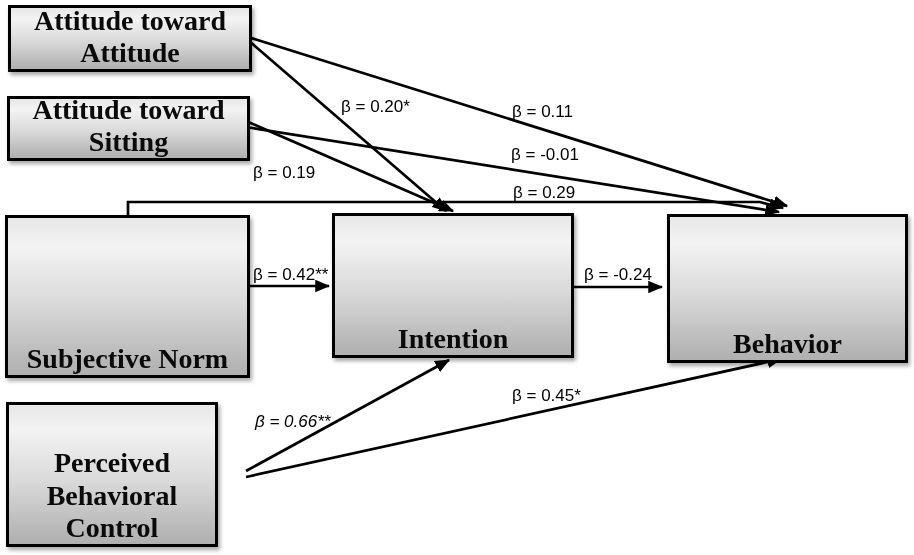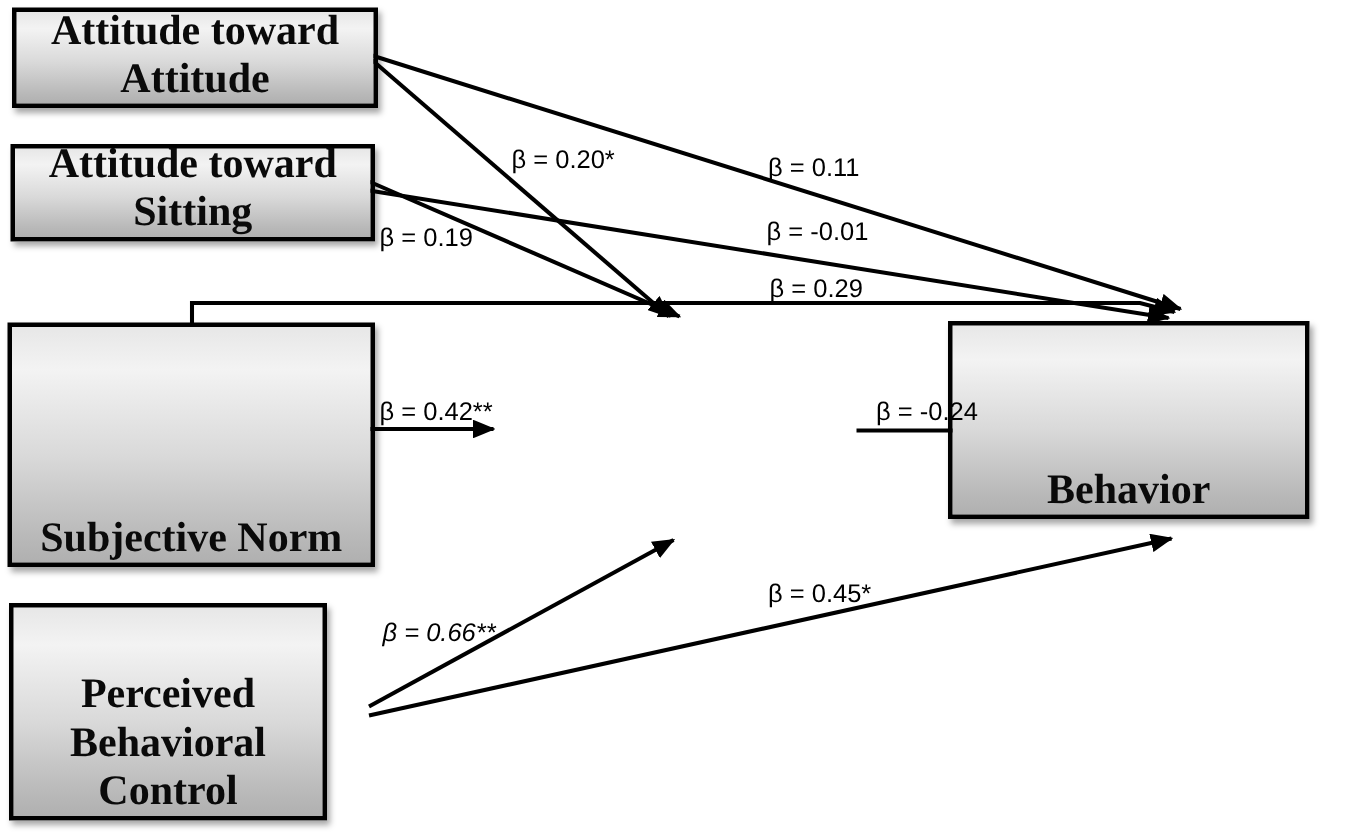--- a/index.html
+++ b/index.html
@@ -91,30 +91,35 @@
   </div>
 
   <div class="node" style="left:6px; top:402px; width:212px; height:145px;">
     <div class="node-text">
       <div>Perceived</div>
       <div>Behavioral</div>
       <div>Control</div>
     </div>
   </div>
 
+  <div class="node" style="left:332px; top:213px; width:242px; height:145px;">
+    <div class="node-text">
+      <div>Intention</div>
+    </div>
+  </div>
 
-  <div class="node" style="left:632px; top:214px; width:241px; height:132px;">
+  <div class="node" style="left:667px; top:214px; width:241px; height:149px;">
     <div class="node-text">
       <div>Behavior</div>
     </div>
   </div>
 
   <div class="plabel" style="left:341px; top:97px;">β = 0.20*</div>
   <div class="plabel" style="left:512px; top:102px;">β = 0.11</div>
-  <div class="plabel" style="left:253px; top:149px;">β = 0.19</div>
+  <div class="plabel" style="left:253px; top:163px;">β = 0.19</div>
   <div class="plabel" style="left:511px; top:145px;">β = -0.01</div>
   <div class="plabel" style="left:513px; top:183px;">β = 0.29</div>
   <div class="plabel" style="left:253px; top:265px;">β = 0.42**</div>
   <div class="plabel" style="left:584px; top:265px;">β = -0.24</div>
   <div class="plabel" style="left:255px; top:412px;font-style:italic;">β = 0.66**</div>
   <div class="plabel" style="left:512px; top:386px;">β = 0.45*</div>
 
 </div>
 
 </body></html>

